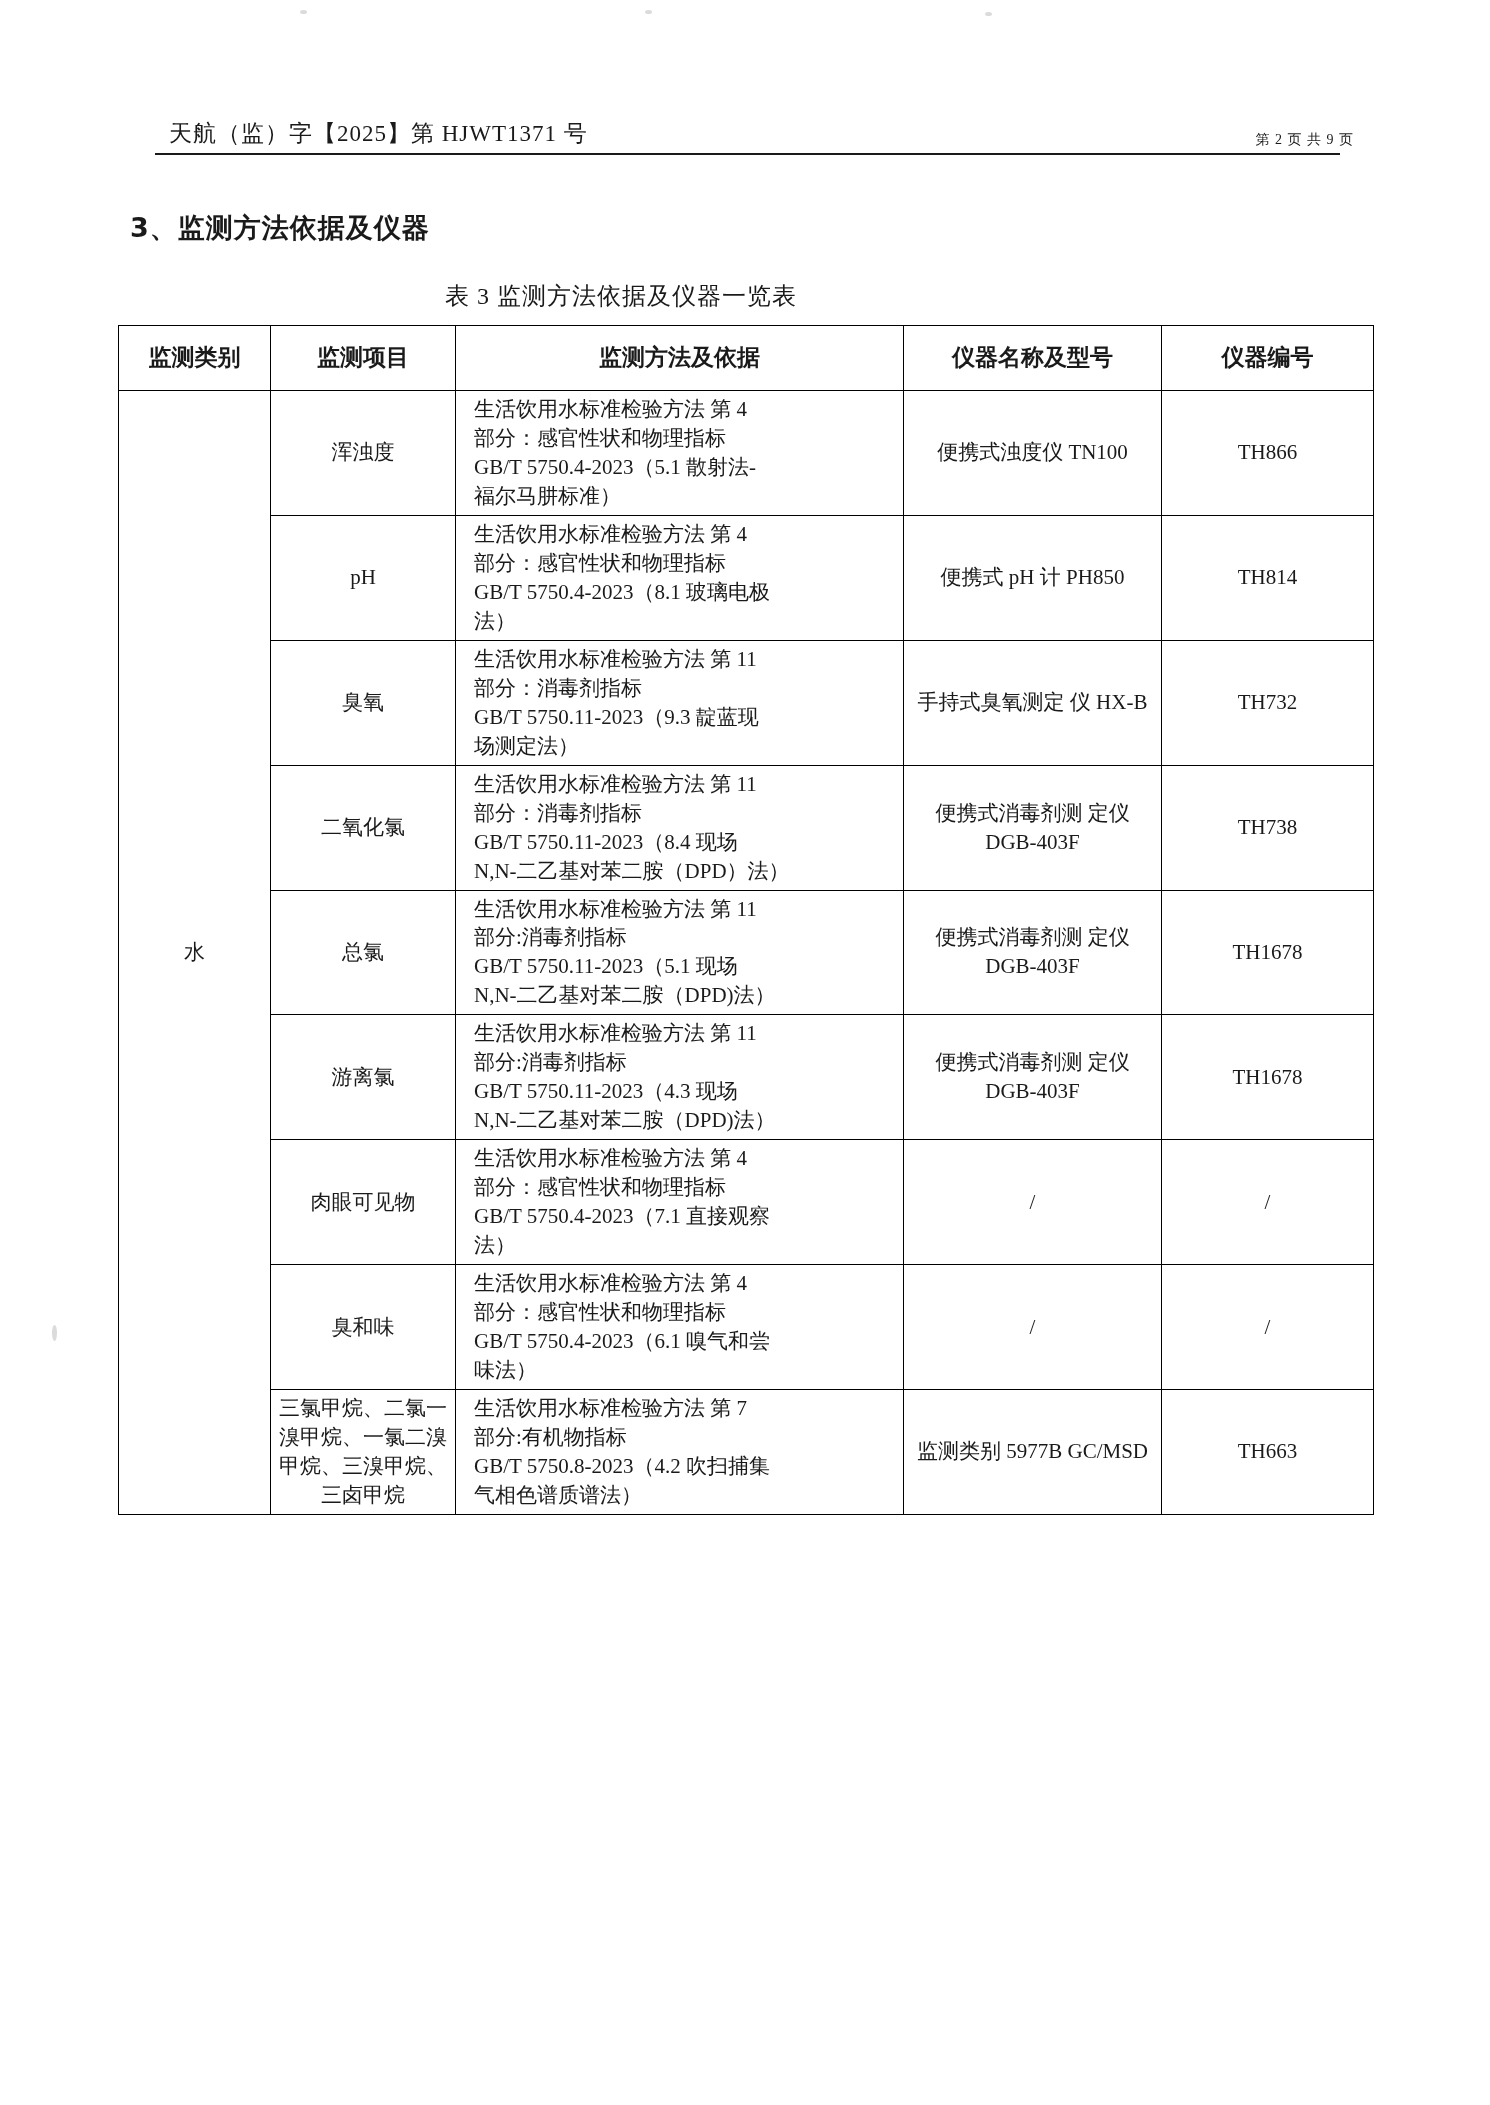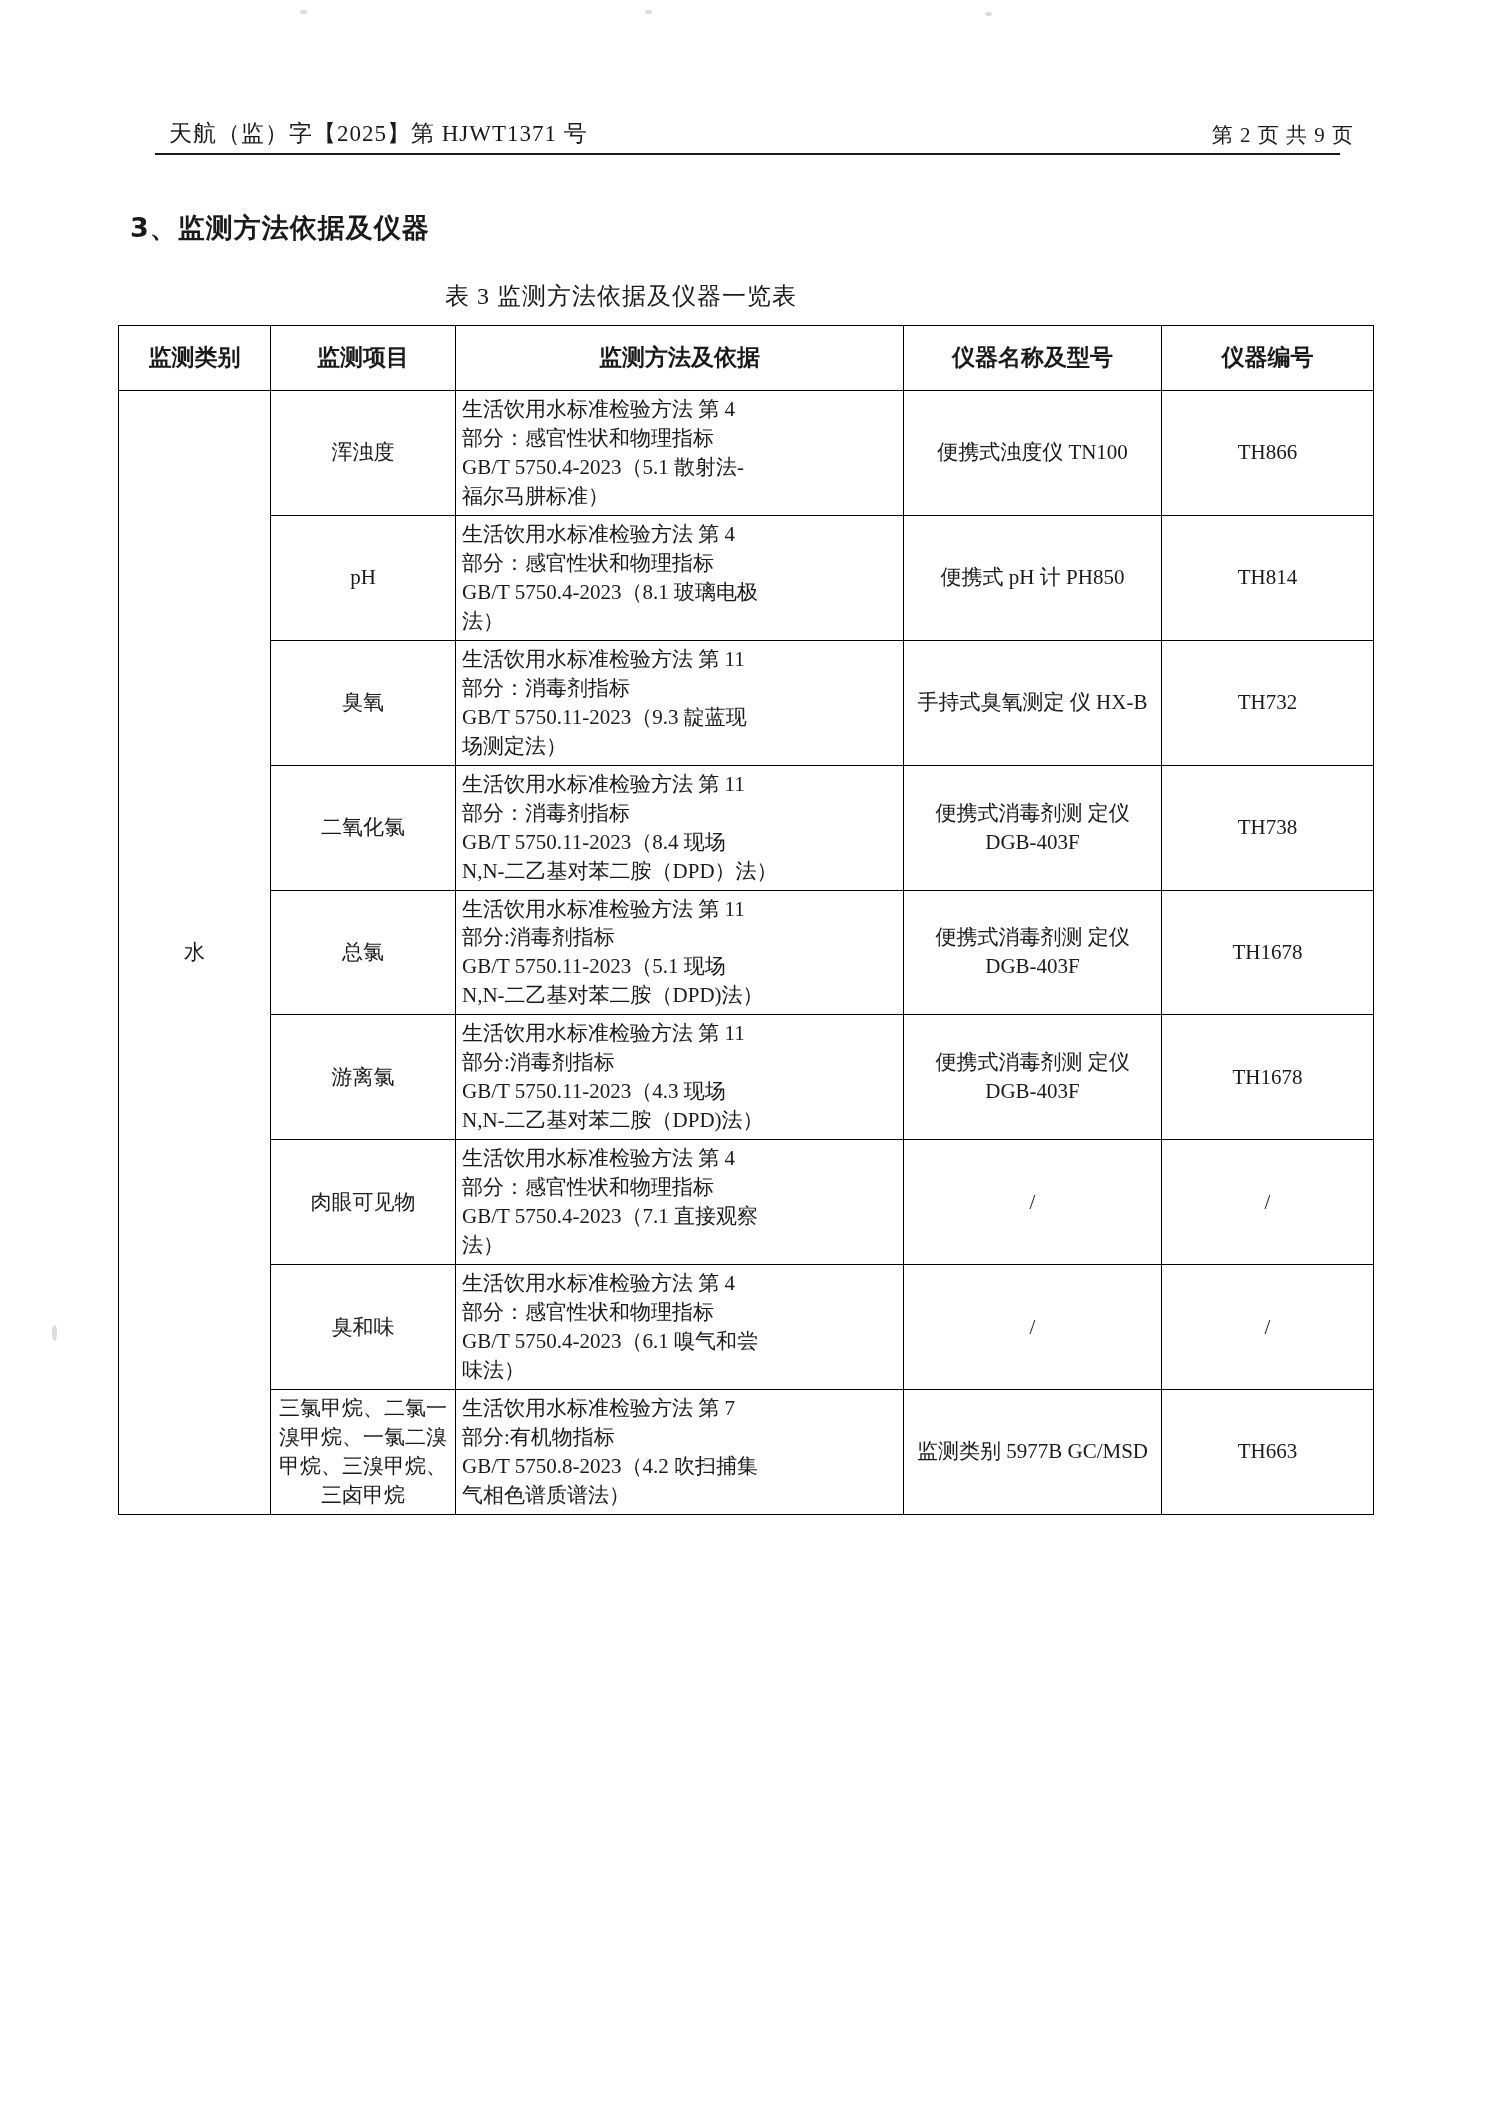--- a/index.html
+++ b/index.html
@@ -28,21 +28,21 @@
     left: 169px;
     top: 118px;
     width: 1185px;
     display: flex;
     justify-content: space-between;
     align-items: flex-end;
     font-size: 23px;
     letter-spacing: 1px;
   }
   .header .hleft { white-space: nowrap; }
-  .header .hright { white-space: nowrap; font-size: 21px; }
+  .header .hright { white-space: nowrap; font-size: 14px; }
   .header-rule {
     position: absolute;
     left: 155px;
     top: 153px;
     width: 1185px;
     border-bottom: 2px solid #1a1a1a;
   }
 
   
   .section-title {
@@ -94,21 +94,21 @@
   .col-method { width: 448px; }
   .col-instr { width: 258px; }
   .col-no { width: 212px; }
 
   td.c { text-align: center; }
   td.method {
     text-align: left;
     padding-left: 14px;
     padding-right: 8px;
   }
-  td.method .ln { display: block; white-space: nowrap; }
+  td.method .ln { display: block; white-space: nowrap; margin-left: 12px; }
   .vcat {
     text-align: center;
     font-size: 24px;
   }
   .small-wrap { line-height: 1.42; }
 
   
   .speckle {
     position: absolute;
     background: #bdbdbd;

